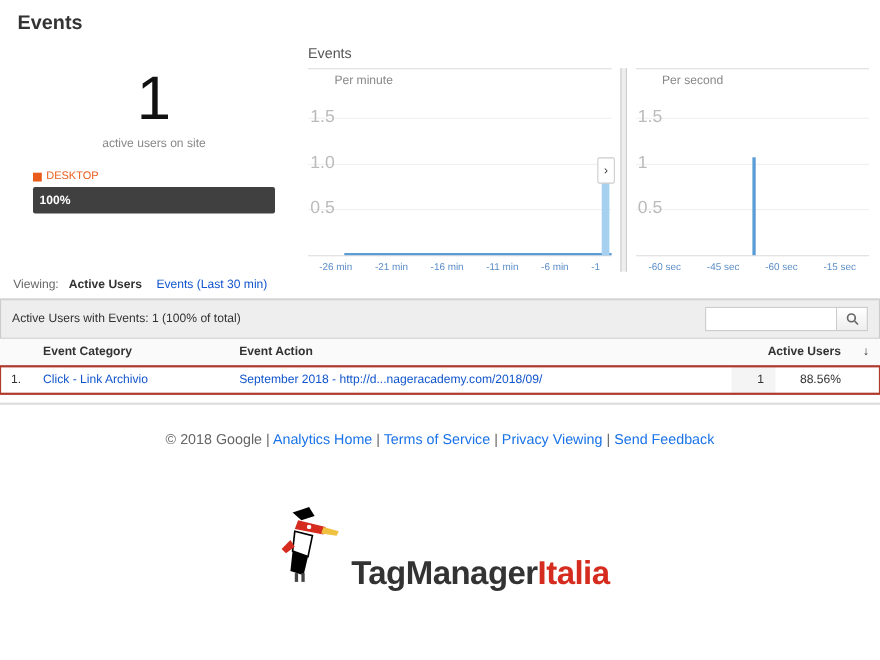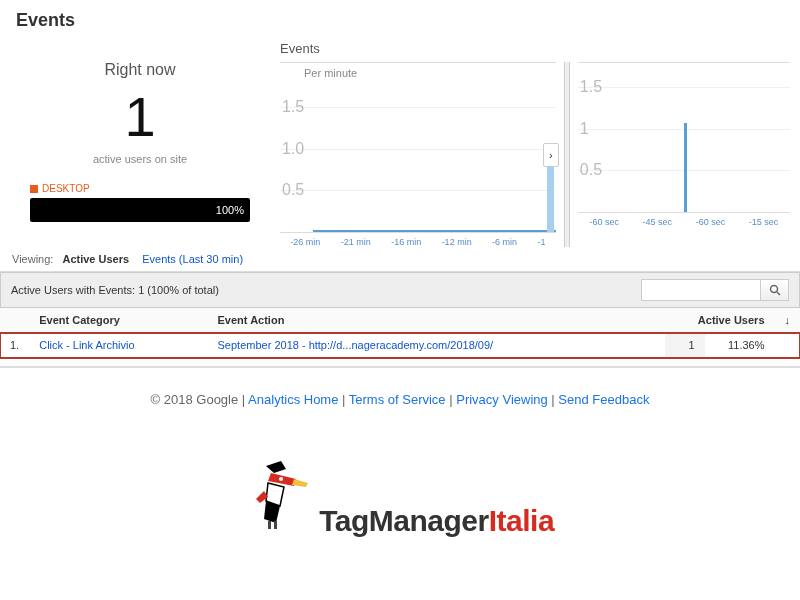--- a/index.html
+++ b/index.html
@@ -6,21 +6,21 @@
 body { font-family: Arial, Helvetica, sans-serif; font-size: 12px; color: #333; background: #fff; width: 800px; }
 .header { padding: 10px 16px; }
 .header h1 { font-size: 18px; font-weight: bold; }
 .top-row { display: flex; padding: 0 10px; gap: 10px; }
 .rightnow { width: 260px; text-align: center; padding: 20px 10px 10px; }
 .rightnow-title { font-size: 16px; color: #555; margin-bottom: 10px; }
 .rightnow-num { font-size: 56px; font-weight: 300; color: #111; line-height: 1; }
 .rightnow-sub { font-size: 11px; color: #888; margin-top: 8px; }
 .device-legend { display: flex; align-items: center; gap: 4px; font-size: 10px; color: #e85b1a; margin: 18px 0 4px 10px; text-align: left; }
 .device-legend .sq { width: 8px; height: 8px; background: #e85b1a; }
-.bar { background: #000000; color: #fff; font-size: 11px; font-weight: normal; text-align: right; padding: 6px; border-radius: 2px; margin: 0 10px; }
+.bar { background: #404040; color: #fff; font-size: 11px; font-weight: bold; text-align: left; padding: 6px; border-radius: 2px; margin: 0 10px; }
 .charts { flex: 1; }
 .charts-title { font-size: 13px; color: #555; margin-bottom: 6px; }
 .charts-row { display: flex; gap: 8px; }
 .chart { position: relative; border-top: 1px solid #ddd; }
 .chart-label { font-size: 11px; color: #888; padding: 4px 0; margin-left: 24px; }
 .chart-body { position: relative; height: 150px; border-bottom: 1px solid #ddd; }
 .chart-sep { width: 6px; background: #eee; border-left: 1px solid #ccc; border-right: 1px solid #ccc; }
 .pager { position: absolute; top: 50%; right: -3px; transform: translateY(-50%); width: 16px; height: 24px; background: #fff; border: 1px solid #ccc; border-radius: 2px; display: flex; align-items: center; justify-content: center; font-size: 11px; cursor: pointer; z-index: 5; }
 .ylab { position: absolute; left: 2px; font-size: 16px; color: #bbb; }
 .grid { position: absolute; left: 0; right: 0; border-top: 1px solid #f0f0f0; }
@@ -52,21 +52,20 @@
 </style>
 </head>
 <body>
 
 <div class="header">
   <h1>Events</h1>
 </div>
 
 <div class="top-row">
   <div class="rightnow">
-    <div class="rightnow-title">Right now</div>
     <div class="rightnow-num">1</div>
     <div class="rightnow-sub">active users on site</div>
     <div class="device-legend">
       <span class="sq"></span>
       <span>DESKTOP</span>
     </div>
     <div class="bar">100%</div>
   </div>
 
   <div class="charts">
@@ -81,28 +80,29 @@
           <span class="ylab" style="top:10%">1.5</span>
           <span class="ylab" style="top:38%">1.0</span>
           <span class="ylab" style="top:66%">0.5</span>
           <div class="baseline"></div>
           <div class="bar-item" style="right:2px; height:56%; background:#a6d0ef;"></div>
         </div>
         <div class="xaxis">
           <span>-26 min</span>
           <span>-21 min</span>
           <span>-16 min</span>
-          <span>-12 min</span>
+          <span>-11 min</span>
           <span>-6 min</span>
           <span>-1</span>
         </div>
         <div class="pager">›</div>
       </div>
       <div class="chart-sep"></div>
       <div class="chart" style="flex:1;">
+        <div class="chart-label">Per second</div>
         <div class="chart-body">
           <div class="grid" style="top:16%"></div>
           <div class="grid" style="top:44%"></div>
           <div class="grid" style="top:72%"></div>
           <span class="ylab" style="top:10%">1.5</span>
           <span class="ylab" style="top:38%">1</span>
           <span class="ylab" style="top:66%">0.5</span>
           <div class="bar-item" style="left:50%; height:60%; width:3px;"></div>
         </div>
         <div class="xaxis">
@@ -144,21 +144,21 @@
       <th class="ar" colspan="2"><span>Active Users</span></th>
       <th class="ar" style="width:20px;"><span class="arrow-down">↓</span></th>
     </tr>
   </thead>
   <tbody>
     <tr class="highlight-row">
       <td class="ar">1.</td>
       <td class="link">Click - Link Archivio</td>
       <td class="link">September 2018 - http://d...nageracademy.com/2018/09/</td>
       <td class="ar shaded" style="width:40px;">1</td>
-      <td class="ar" style="width:70px;">11.36%</td>
+      <td class="ar" style="width:70px;">88.56%</td>
       <td></td>
     </tr>
   </tbody>
 </table>
 
 <div class="footer">
   <span>© 2018 Google</span> |
   <a href="#">Analytics Home</a> |
   <a href="#">Terms of Service</a> |
   <a href="#">Privacy Viewing</a> |

